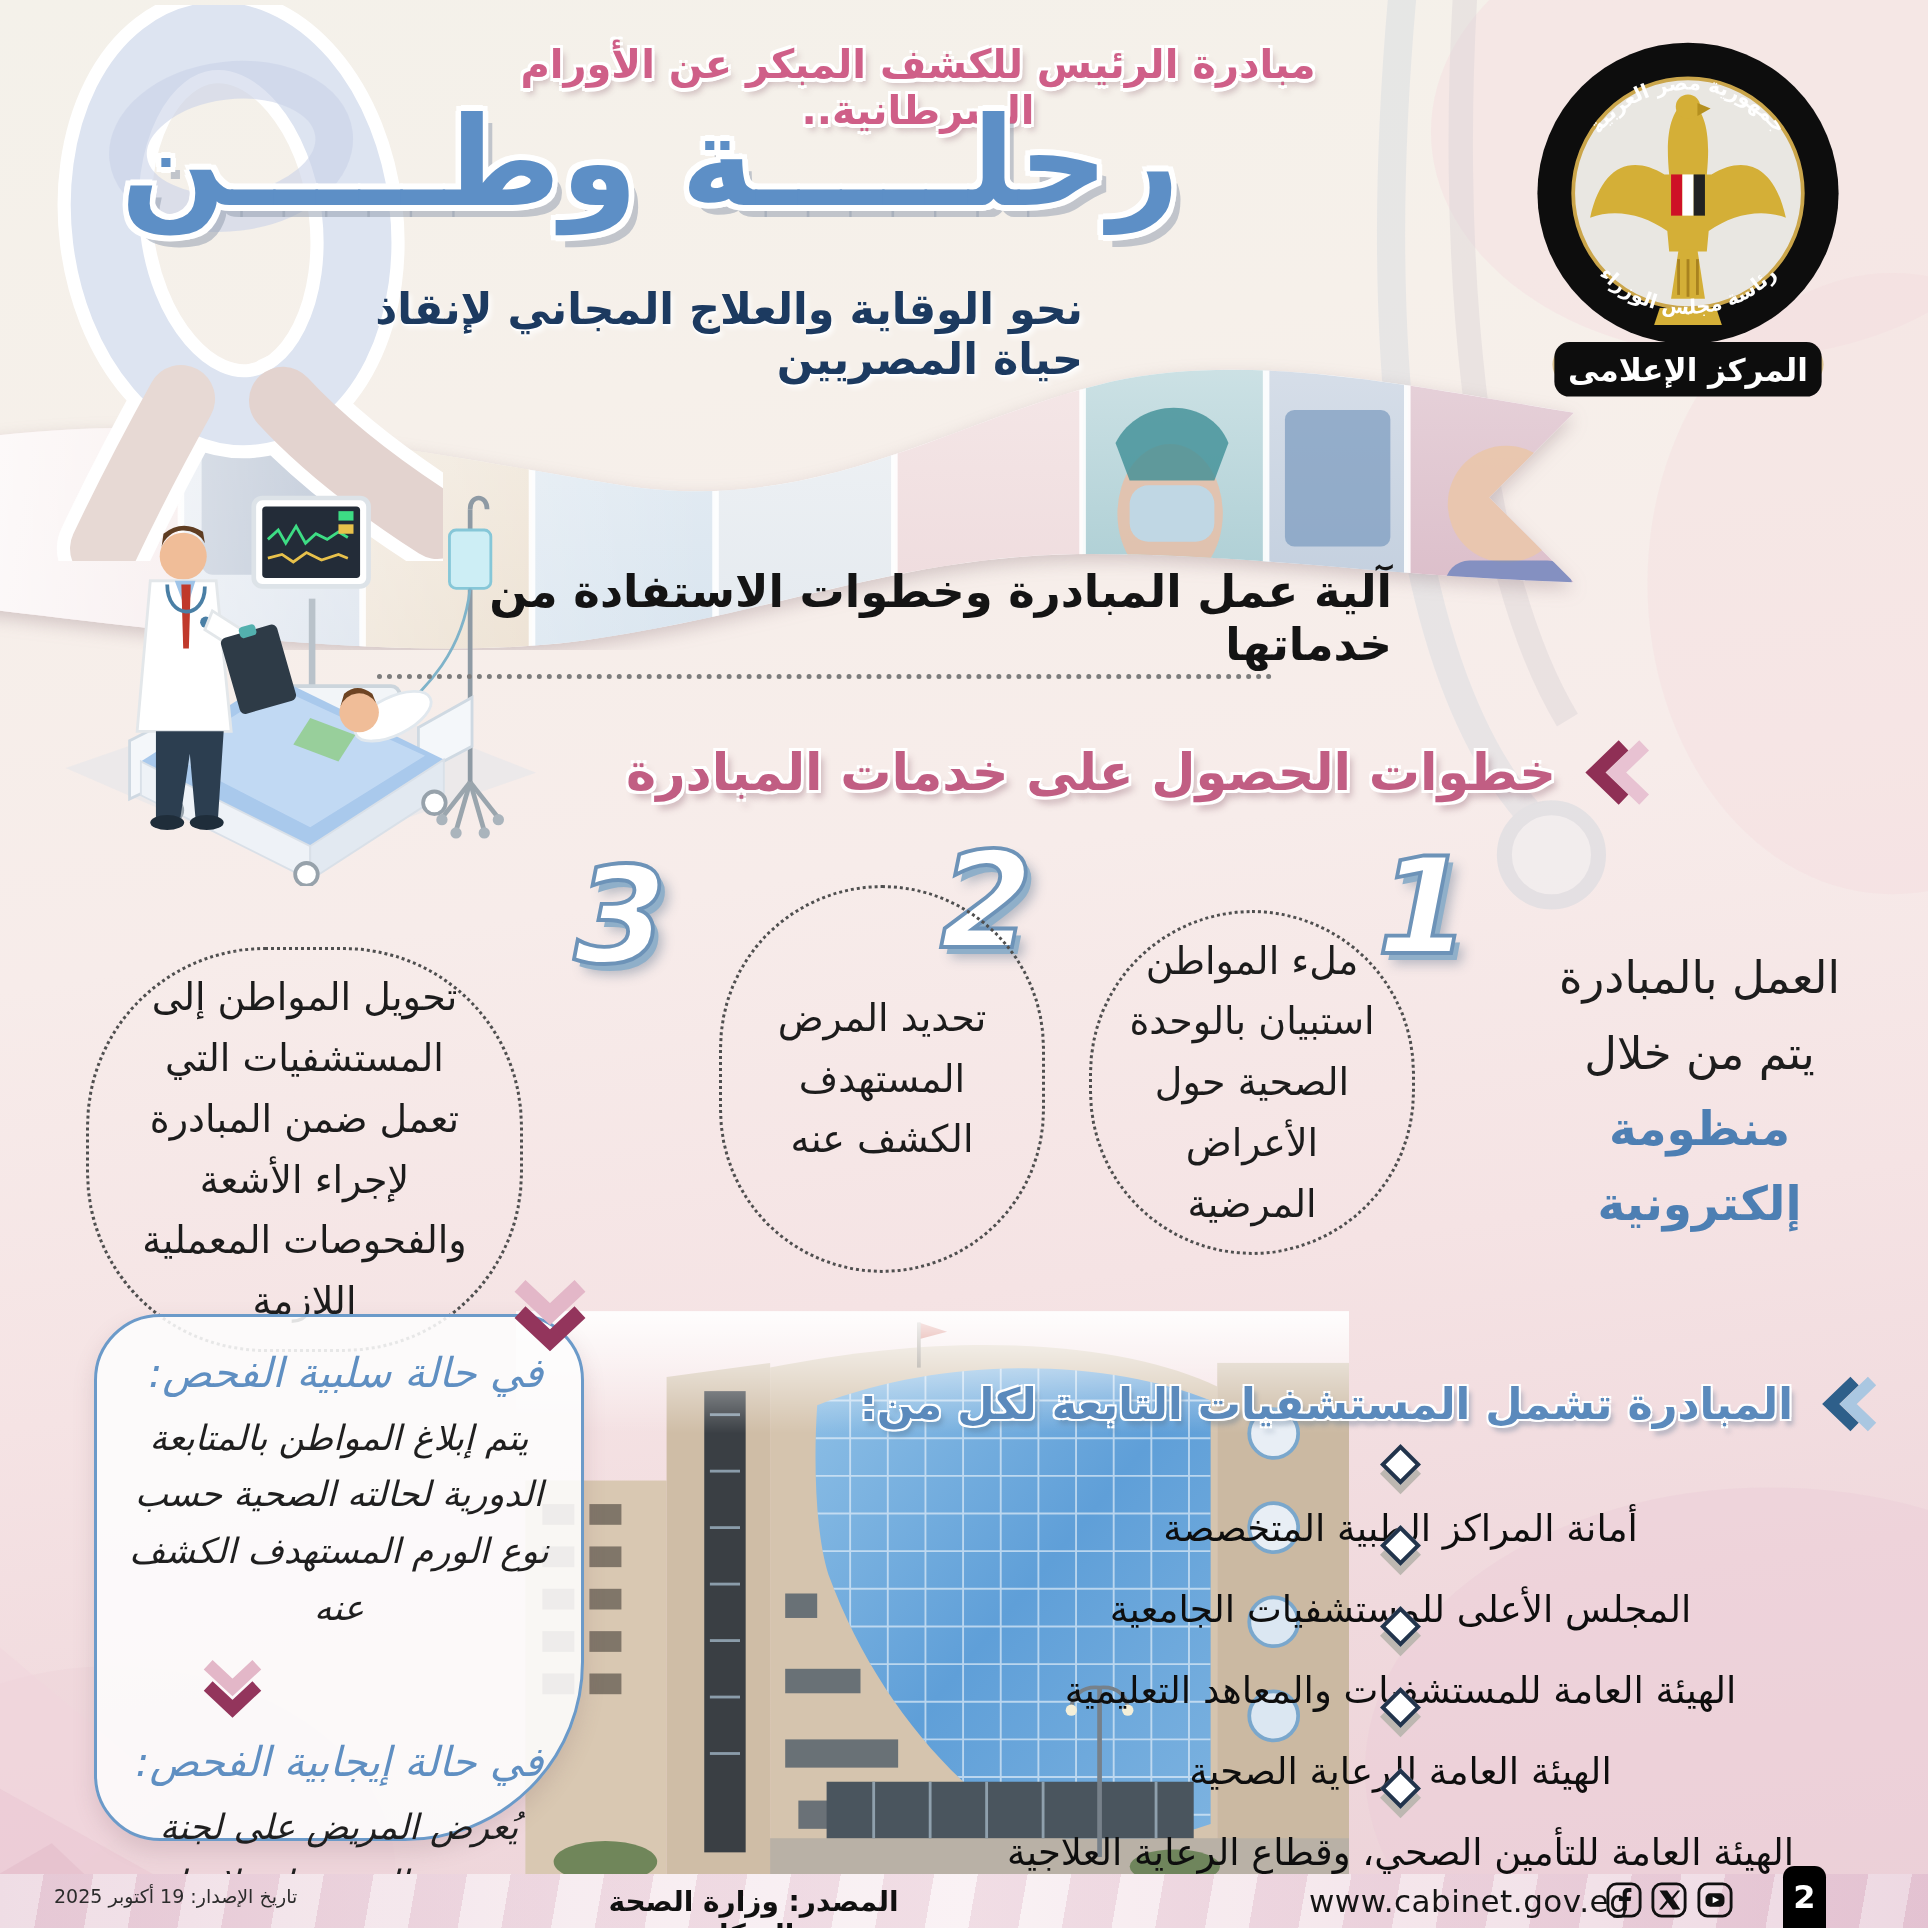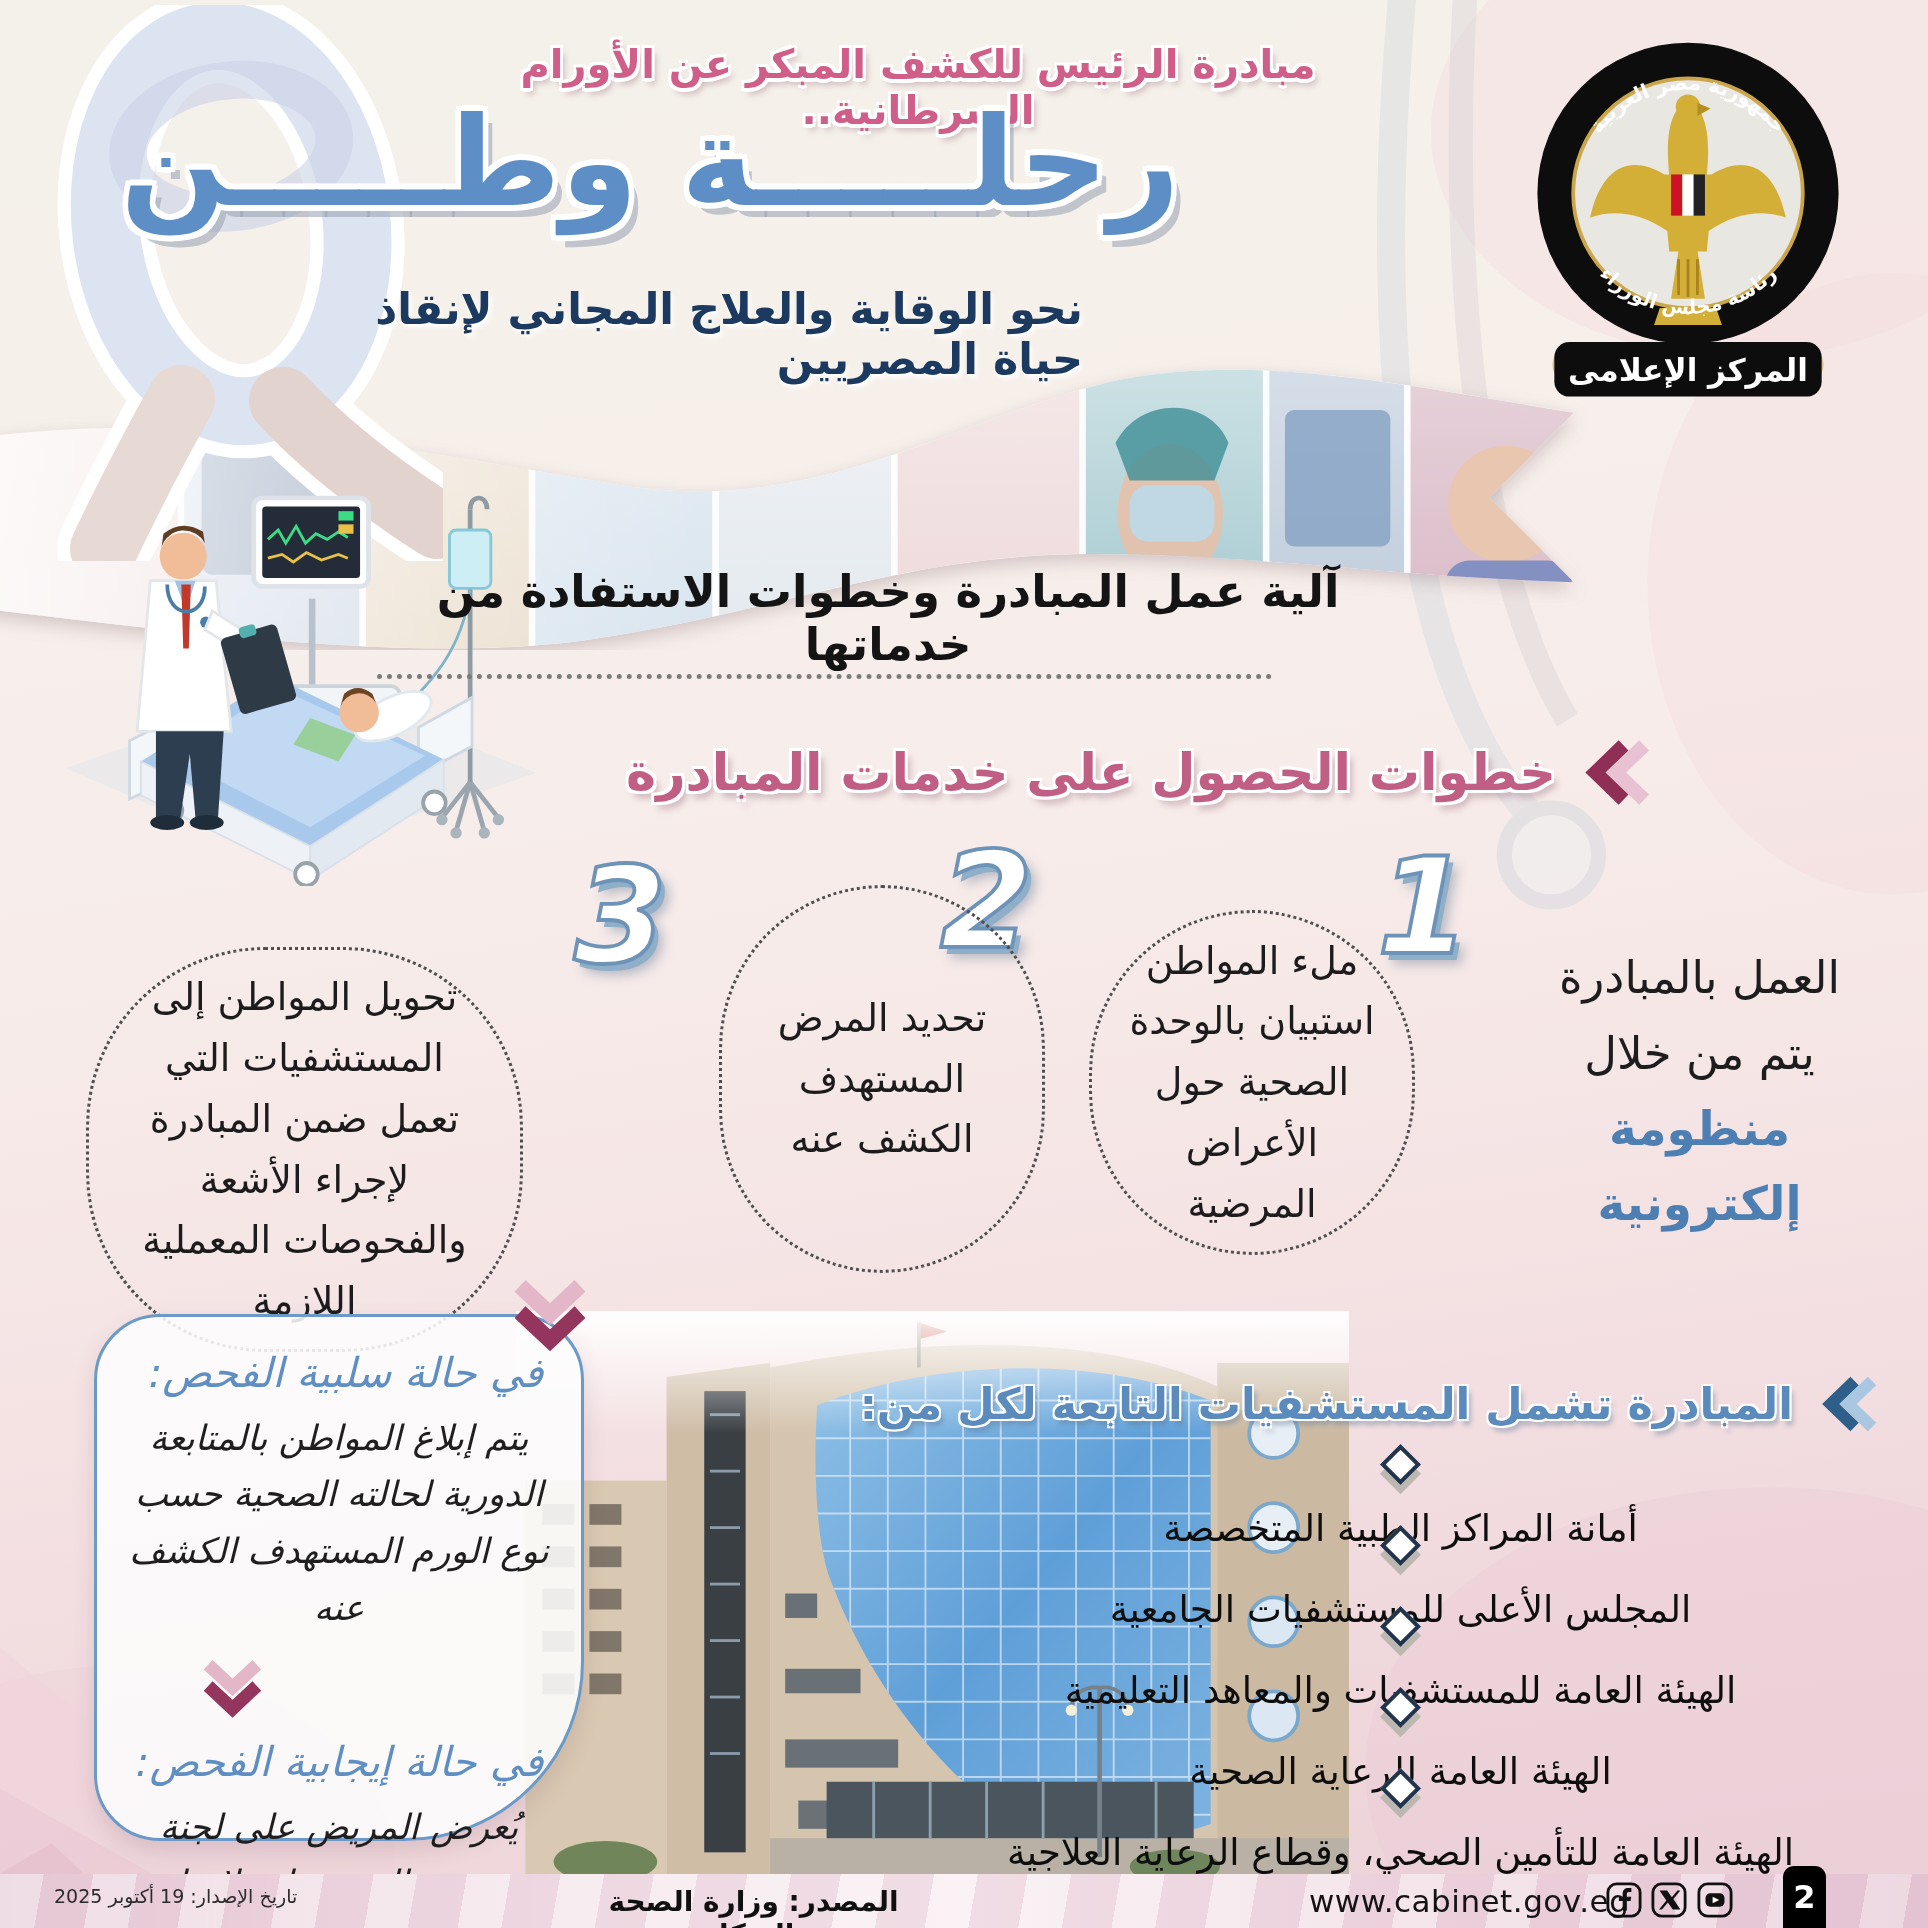--- a/index.html
+++ b/index.html
@@ -21,21 +21,21 @@
     font-size:124px;font-weight:bold;color:#5d8fc6;
     text-shadow:-4.7px -4.7px 0 #fff,4.7px -4.7px 0 #fff,-4.7px 4.7px 0 #fff,4.7px 4.7px 0 #fff,0 -5.6px 0 #fff,0 5.6px 0 #fff,-5.6px 0 0 #fff,5.6px 0 0 #fff,9.4px 12.2px 0 rgba(150,160,176,.55);
   }
   .subtitle{
     left:330px;top:284px;width:753px;
     font-size:43px;font-weight:bold;color:#1c3a60;
     text-shadow:0 1.9px 0 #fff,2.8px 3.8px 5.6px rgba(255,255,255,.8);
   }
   
   .mechanism{
-    left:403px;top:565px;width:970px;text-align:center;
+    left:422px;top:565px;width:970px;
     font-size:45px;font-weight:600;color:#141414;
   }
   .dotted-sep{
     left:377px;top:674px;width:895px;height:0;
     border-top:5.6px dotted #7c7c7c;
   }
   
   .section-heading{display:flex;align-items:center;gap:26px;}
   .pink-heading-text{
     font-size:51px;font-weight:bold;color:#c15e83;

